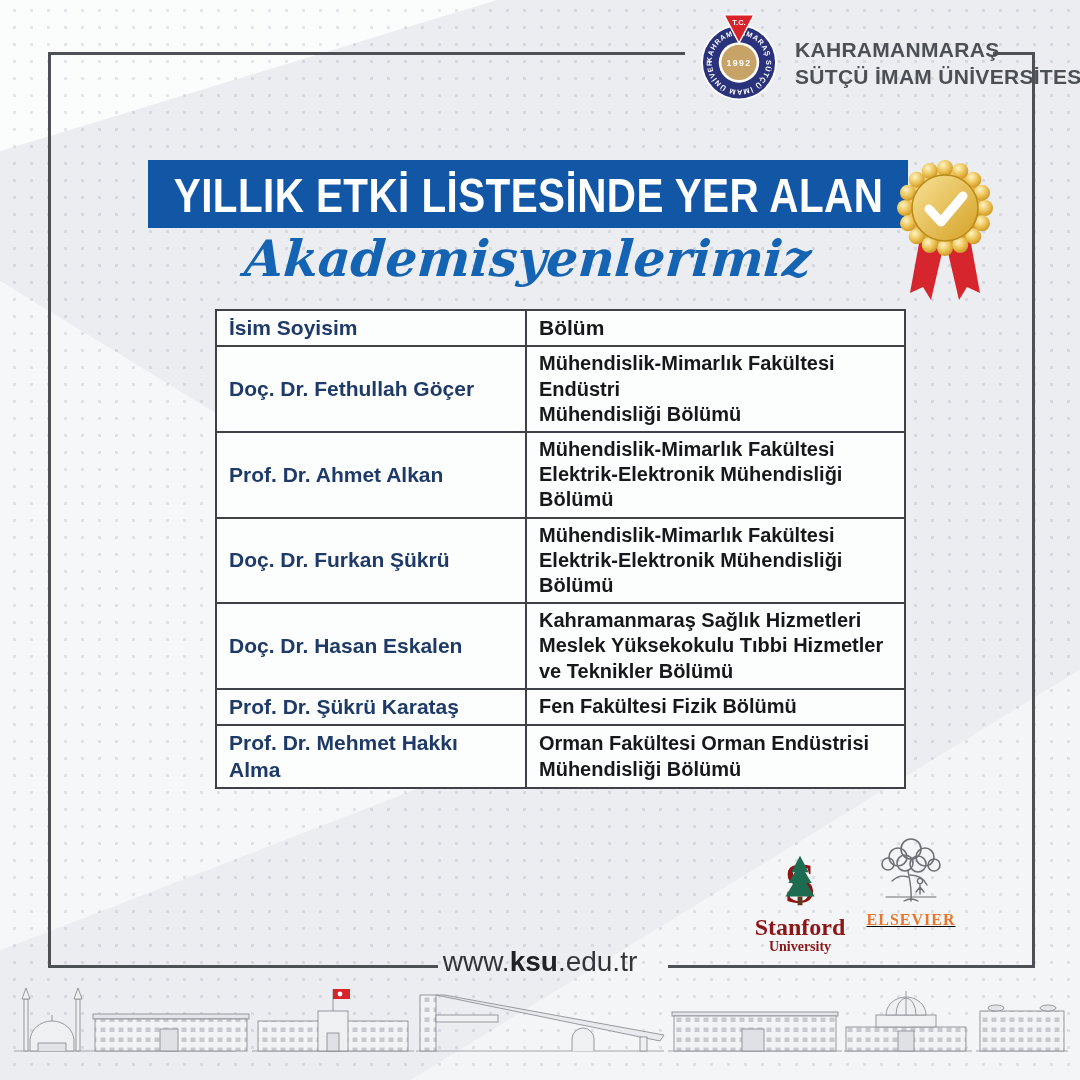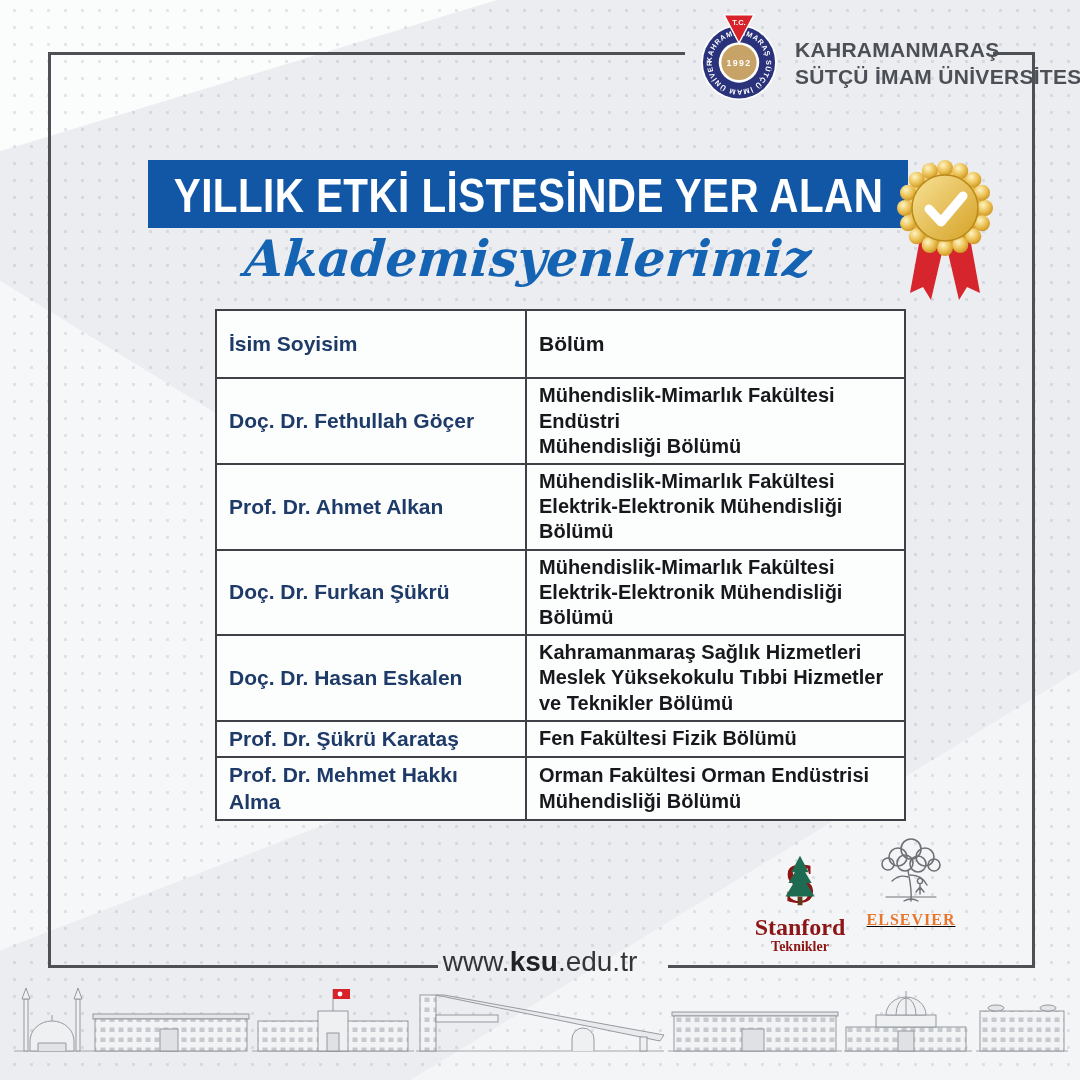--- a/index.html
+++ b/index.html
@@ -58,21 +58,21 @@
   table.acad {
     position:absolute; left:215px; top:309px; width:691px;
     border-collapse:collapse; table-layout:fixed; background:#fcfdfd;
   }
   table.acad td {
     border:2px solid #3e4145; vertical-align:middle;
     padding:4px 12px; line-height:1.26;
   }
   td.c-name  { width:310px; color:#1e3a68; font-weight:700; font-size:21px; }
   td.c-dept  { color:#17181c; font-weight:700; font-size:20px; white-space:pre-line; }
-  tr.head td { padding:20px 12px; }
+  tr.head td { padding:4px 12px; }
   tr.head .c-name { font-size:21px; }
   tr.head .c-dept { font-size:21px;margin-left:43px; }
 
   
   .stanford { position:absolute; left:740px; top:851px; width:120px; text-align:center; }
   .stanford .mark { width:62px; height:62px; }
   .stanford .word {
     font-family:"Liberation Serif", serif; color:#8c1515; font-weight:700;
     font-size:24px; line-height:24px; margin-top:-2px;
   }
@@ -228,21 +228,21 @@
     <svg class="mark" viewBox="0 0 64 64">
       <text x="32" y="54" text-anchor="middle" font-family="Liberation Serif, serif" font-size="60" font-weight="bold" fill="#8c1515" stroke="#ffffff" stroke-width="1">S</text>
       <g>
         <polygon points="32,5 23,22 41,22" fill="#1d6b50"></polygon>
         <polygon points="32,13 20,33 44,33" fill="#1d6b50"></polygon>
         <polygon points="32,22 17,47 47,47" fill="#1d6b50"></polygon>
         <rect x="29.5" y="47" width="5" height="9" fill="#5e3a1c"></rect>
       </g>
     </svg>
     <div class="word">Stanford</div>
-    <div class="sub">Teknikler</div>
+    <div class="sub">University</div>
   </div>
 
   <div class="elsevier">
     <svg class="mark" viewBox="0 0 74 70">
       <g fill="none" stroke="#6e7176" stroke-width="1.4" stroke-linecap="round">
         <path d="M37,64 C38,52 36,44 34,34"></path>
         <path d="M34,40 C28,38 22,40 18,44"></path>
         <path d="M36,38 C44,38 50,42 53,48"></path>
         <path d="M30,64 q7,-4 14,0"></path>
         <path d="M12,60 h50" stroke-width="1"></path>

